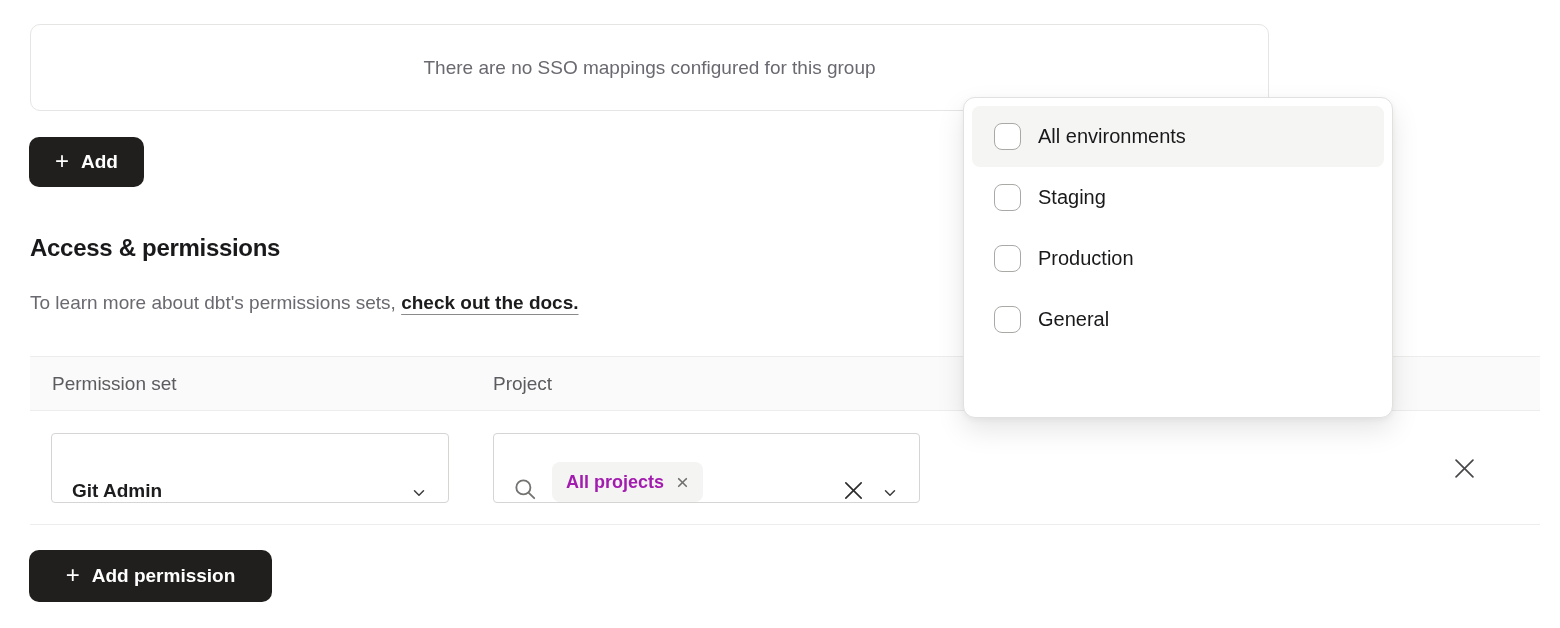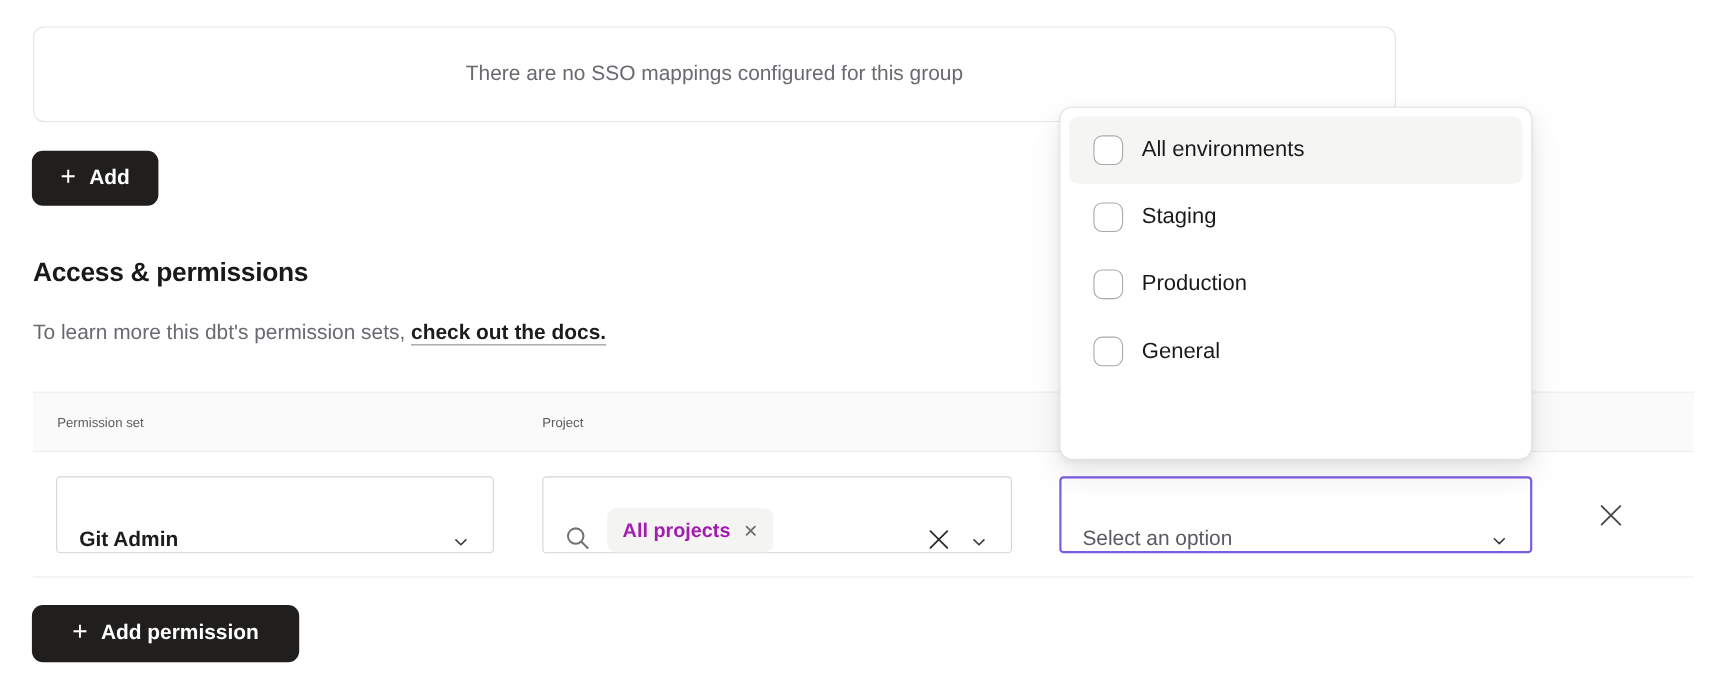--- a/index.html
+++ b/index.html
@@ -82,21 +82,21 @@
     position: absolute;
     left: 30px; top: 356px;
     width: 1510px; height: 55px;
     background: #fafafa;
     border-top: 1px solid #ededec;
     border-bottom: 1px solid #ededec;
   }
   .table-head .col {
     position: absolute;
     top: 50%; transform: translateY(-50%);
-    font-size: 12px;
+    font-size: 19px;
     font-weight: 500;
     color: #5c5b60;
   }
   .col-permission-set { left: 22px; }
   .col-project { left: 463px; }
 
   
   .row-divider {
     position: absolute;
     left: 30px; top: 524px;
@@ -194,21 +194,21 @@
   <div class="sso-box">
     <span>There are no SSO mappings configured for this group</span>
   </div>
 
   <button class="btn-dark btn-add">
     <span class="plus">+</span>
     <span>Add</span>
   </button>
 
   <h1 class="section-title">Access &amp; permissions</h1>
-  <p class="section-desc"><span>To learn more this dbt's permission sets, </span><a class="docs-link">check out the docs.</a></p>
+  <p class="section-desc"><span>To learn more about dbt's permissions sets, </span><a class="docs-link">check out the docs.</a></p>
 
   <div class="table-head">
     <span class="col col-permission-set">Permission set</span>
     <span class="col col-project">Project</span>
   </div>
   <div class="row-divider"></div>
 
   <div class="control select-permission-set">
     <span class="value">Git Admin</span>
     <span class="chev spacer">
@@ -240,28 +240,20 @@
           <line x1="20" y1="4" x2="4" y2="20"></line>
         </svg>
     </button>
     <span class="chev">
       <svg width="18" height="18" viewBox="0 0 24 24" fill="none" stroke="#3c3c3e" stroke-width="2" stroke-linecap="round" stroke-linejoin="round">
           <path d="M6 9l6 6 6-6"></path>
         </svg>
     </span>
   </div>
 
-  <div class="control select-environment">
-    <span class="placeholder">Select an option</span>
-    <span class="chev spacer">
-      <svg width="18" height="18" viewBox="0 0 24 24" fill="none" stroke="#3c3c3e" stroke-width="2" stroke-linecap="round" stroke-linejoin="round">
-          <path d="M6 9l6 6 6-6"></path>
-        </svg>
-    </span>
-  </div>
 
   <button class="icon-btn remove-row">
     <svg width="27" height="27" viewBox="0 0 24 24" fill="none" stroke="#48484a" stroke-width="1.5" stroke-linecap="round">
         <line x1="4.5" y1="4.5" x2="19.5" y2="19.5"></line>
         <line x1="19.5" y1="4.5" x2="4.5" y2="19.5"></line>
       </svg>
   </button>
 
   <div class="dropdown">
     <div class="dd-item highlighted">

